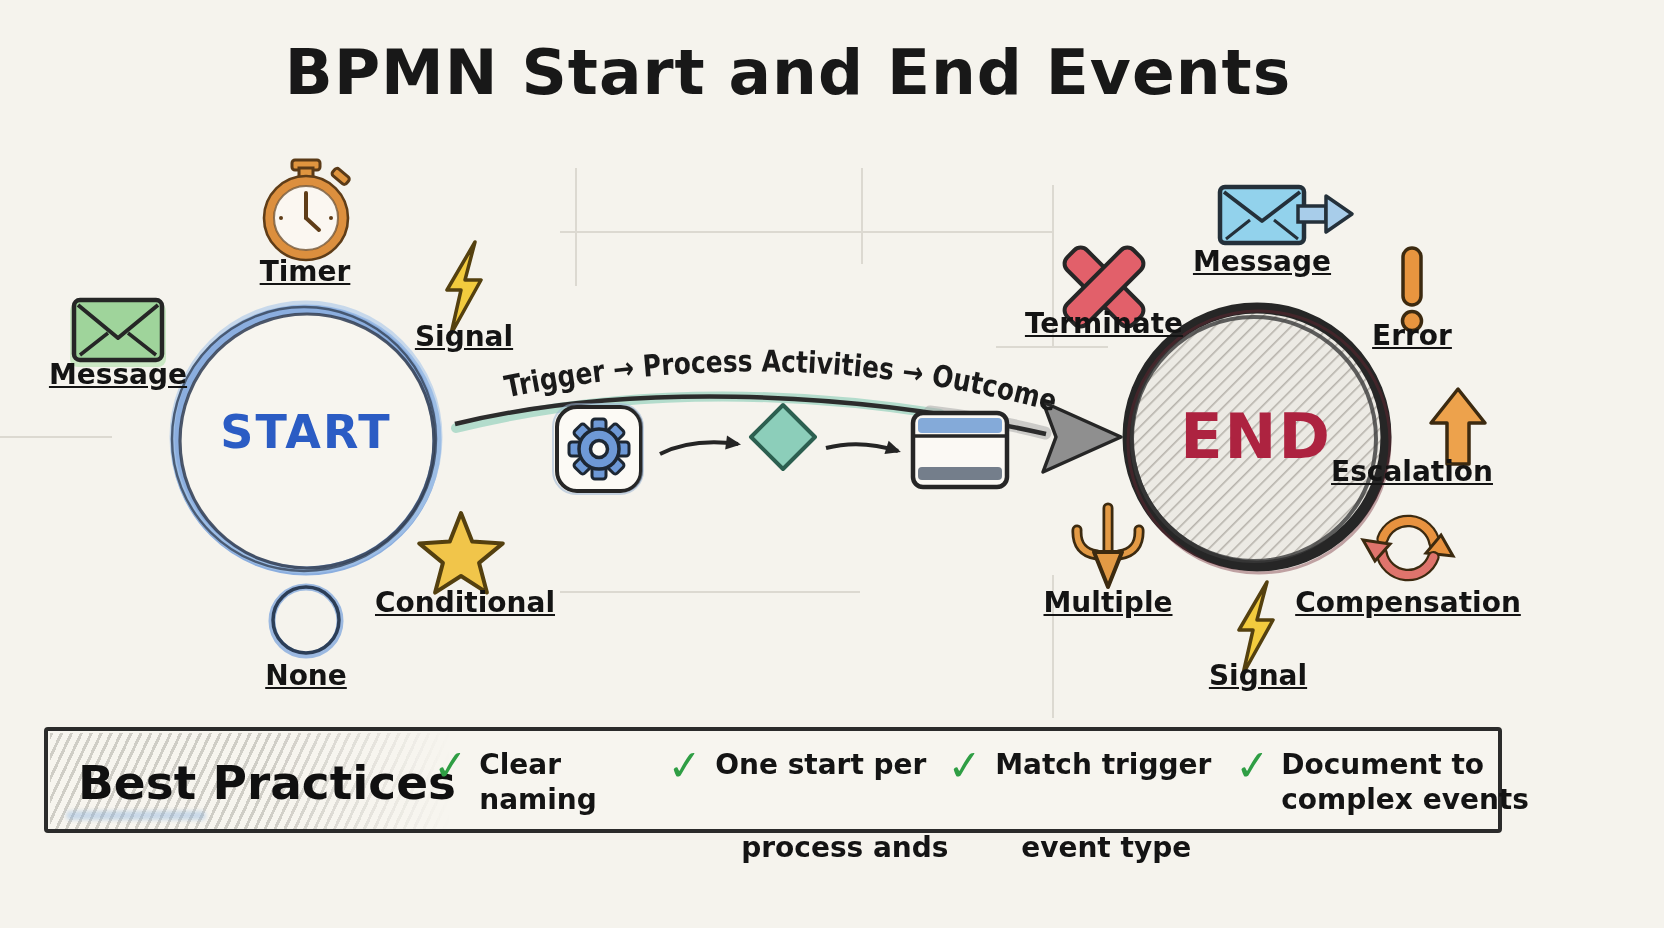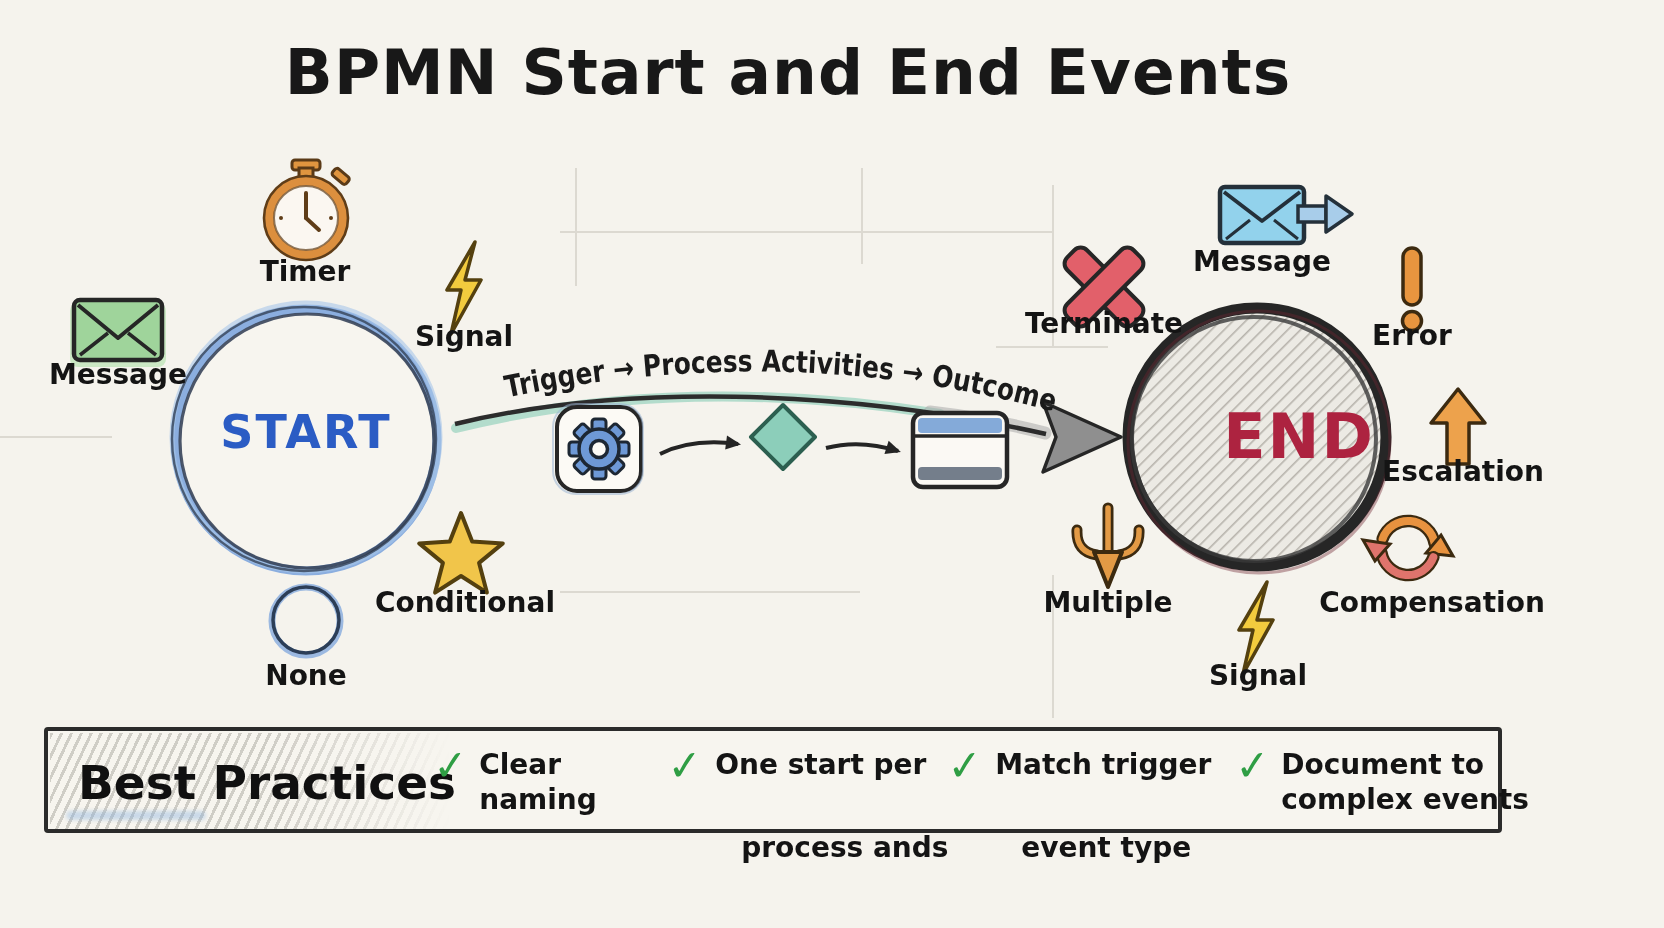--- a/index.html
+++ b/index.html
@@ -8,28 +8,28 @@
     background:#f5f3ed;
     font-family:"DejaVu Sans",sans-serif;color:#1a1a1a;
   }
   .art{position:absolute;left:0;top:0;width:1664px;height:928px;}
   .title{
     position:absolute;top:36px;left:788px;transform:translateX(-50%);
     font-size:63px;font-weight:bold;letter-spacing:1px;color:#181818;white-space:nowrap;
   }
   .lbl{
     position:absolute;transform:translateX(-50%);
-    font-size:28px;font-weight:600;color:#141414;white-space:nowrap;text-align:center;
+    font-size:28px;font-weight:600;color:#141414;white-space:nowrap;text-align:center;text-decoration:underline;
   }
   .start-text{
     position:absolute;left:306px;top:405px;transform:translateX(-50%);
     font-size:46px;font-weight:bold;letter-spacing:2px;color:#2b5cc4;
   }
   .end-text{
-    position:absolute;left:1299px;top:400px;transform:translateX(-50%);
+    position:absolute;left:1256px;top:400px;transform:translateX(-50%);
     font-size:62px;font-weight:bold;letter-spacing:2px;color:#ad2340;
   }
   
   .bp-bar{
     position:absolute;left:44px;top:727px;width:1458px;height:106px;
     background:#f7f5ef;border:4px solid #2b2b2b;border-radius:4px;box-sizing:border-box;
   }
   .bp-hatch{
     position:absolute;left:2px;top:2px;width:400px;height:96px;
     background:repeating-linear-gradient(115deg, rgba(148,146,138,.40) 0 3px, rgba(0,0,0,0) 3px 9px);
@@ -213,22 +213,22 @@
 
   <div class="lbl" style="left:118px;top:358px;">Message</div>
   <div class="lbl" style="left:305px;top:255px;">Timer</div>
   <div class="lbl" style="left:464px;top:320px;">Signal</div>
   <div class="lbl" style="left:465px;top:586px;">Conditional</div>
   <div class="lbl" style="left:306px;top:659px;">None</div>
 
   <div class="lbl" style="left:1104px;top:307px;">Terminate</div>
   <div class="lbl" style="left:1262px;top:245px;">Message</div>
   <div class="lbl" style="left:1412px;top:319px;">Error</div>
-  <div class="lbl" style="left:1463px;top:455px;">Escalation</div>
-  <div class="lbl" style="left:1408px;top:586px;margin-left:24px;">Compensation</div>
+  <div class="lbl" style="left:1412px;top:455px;">Escalation</div>
+  <div class="lbl" style="left:1408px;top:586px;">Compensation</div>
   <div class="lbl" style="left:1258px;top:659px;">Signal</div>
   <div class="lbl" style="left:1108px;top:586px;">Multiple</div>
 
   <div class="bp-bar">
     <div class="bp-hatch"></div>
     <div class="bp-smudge"></div>
     <div class="bp-heading">Best Practices</div>
 
     <div class="bp-item" style="left:386px;">
       <span class="bp-check">✓</span>

